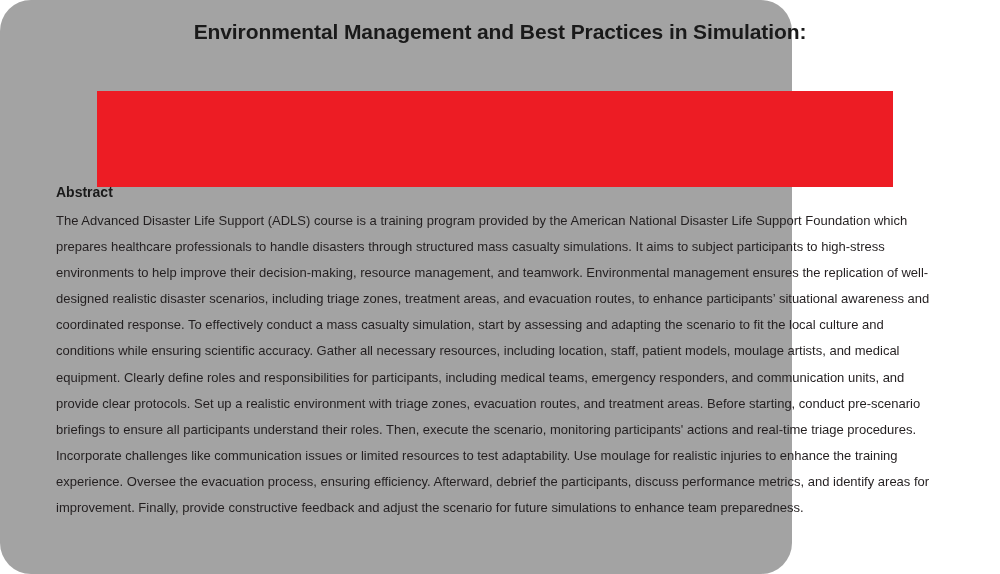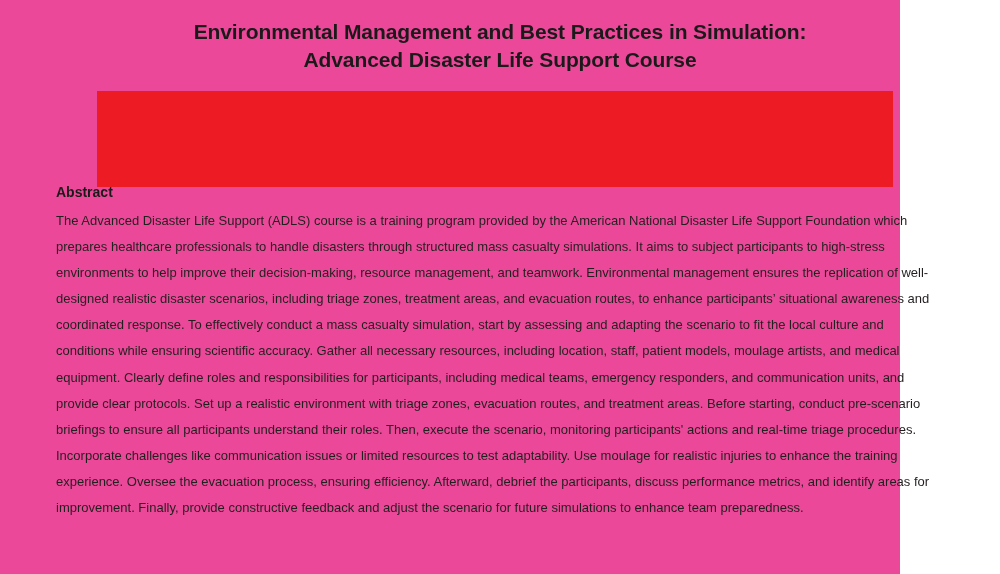--- a/index.html
+++ b/index.html
@@ -11,23 +11,24 @@
     width: 1000px;
     height: 574px;
     overflow: hidden;
     font-family: "Liberation Sans", sans-serif;
     color: #231f20;
     -webkit-font-smoothing: antialiased;
   }
 
   .page {
     position: relative;
-    width: 900px;
+    width: 792px;
     height: 574px;
-    background: #ec4899;
+    background: #a3a3a3;
+    border-radius: 31px;
   }
 
   
   .doc-title {
     position: absolute;
     left: 56px;
     top: 18px;
     width: 888px;
     text-align: center;
     font-size: 21px;
@@ -72,21 +73,20 @@
     white-space: normal;
   }
 </style>
 </head>
 <body>
 
 <div class="page">
 
   <div class="doc-title">
     <span class="tline">Environmental Management and Best Practices in Simulation:</span>
-    <span class="tline">Advanced Disaster Life Support Course</span>
   </div>
 
   <div class="figure-block" style="background: rgb(237, 28, 36);"></div>
 
   <div class="abstract-heading">Abstract</div>
 
   <div class="abstract-body">The Advanced Disaster Life Support (ADLS) course is a training program provided by the American National Disaster Life Support Foundation which prepares healthcare professionals to handle disasters through structured mass casualty simulations. It aims to subject participants to high-stress environments to help improve their decision-making, resource management, and teamwork. Environmental management ensures the replication of well-designed realistic disaster scenarios, including triage zones, treatment areas, and evacuation routes, to enhance participants’ situational awareness and coordinated response. To effectively conduct a mass casualty simulation, start by assessing and adapting the scenario to fit the local culture and conditions while ensuring scientific accuracy. Gather all necessary resources, including location, staff, patient models, moulage artists, and medical equipment. Clearly define roles and responsibilities for participants, including medical teams, emergency responders, and communication units, and provide clear protocols. Set up a realistic environment with triage zones, evacuation routes, and treatment areas. Before starting, conduct pre-scenario briefings to ensure all participants understand their roles. Then, execute the scenario, monitoring participants' actions and real-time triage procedures. Incorporate challenges like communication issues or limited resources to test adaptability. Use moulage for realistic injuries to enhance the training experience. Oversee the evacuation process, ensuring efficiency. Afterward, debrief the participants, discuss performance metrics, and identify areas for improvement. Finally, provide constructive feedback and adjust the scenario for future simulations to enhance team preparedness.</div>
 
 </div>
 

